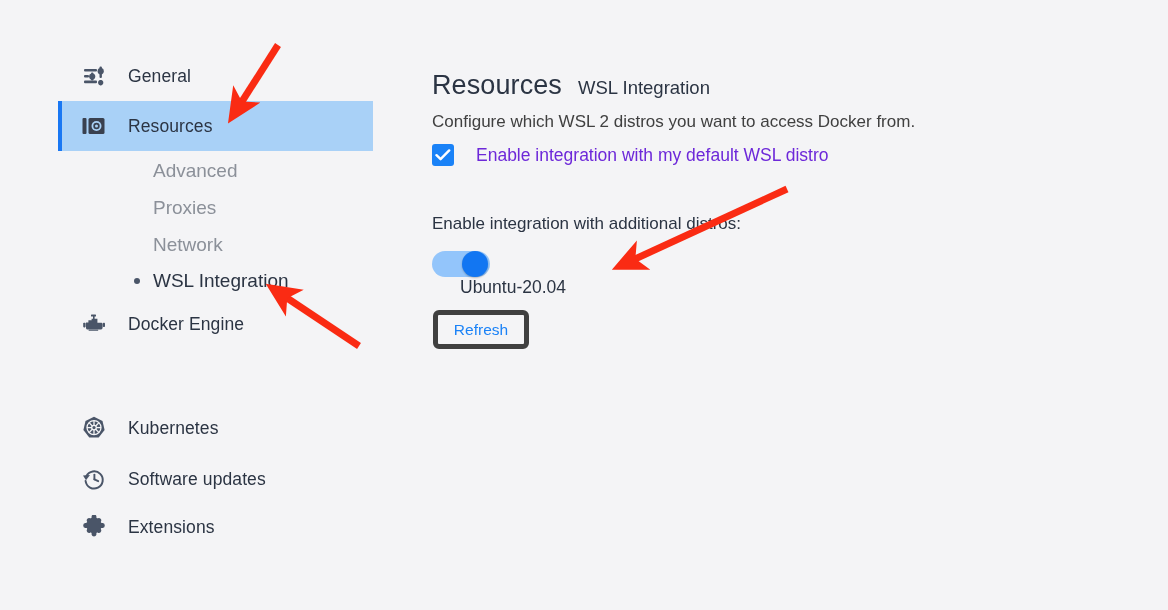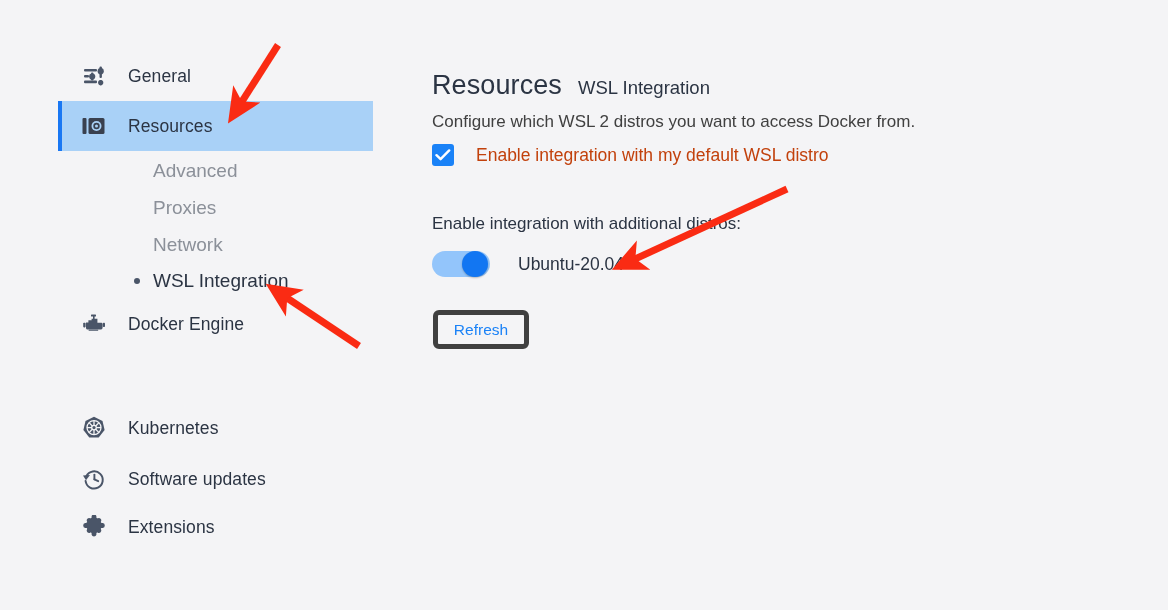--- a/index.html
+++ b/index.html
@@ -144,39 +144,40 @@
     height: 22px;
     border-radius: 3px;
     background: #1a82f7;
     position: relative;
     flex: none;
   }
   .cb svg { position: absolute; left: 3px; top: 4px; }
   .checkbox-row .lbl {
     margin-left: 22px;
     font-size: 17.5px;
-    color: #c2410c;
+    color: #6d28d9;
     white-space: nowrap;
   }
 
   .additional-label {
     position: absolute;
     left: 0;
     top: 197px;
     font-size: 17px;
     color: #2b3443;
     white-space: nowrap;
   }
 
   .distro-row {
     position: absolute;
     left: 0;
     top: 251px;
     display: flex;
-    align-items: center;
+    align-items: flex-start;
+    flex-direction: column;
   }
   .switch {
     width: 58px;
     height: 26px;
     border-radius: 13px;
     background: #93c5fb;
     position: relative;
     flex: none;
     cursor: pointer;
   }

